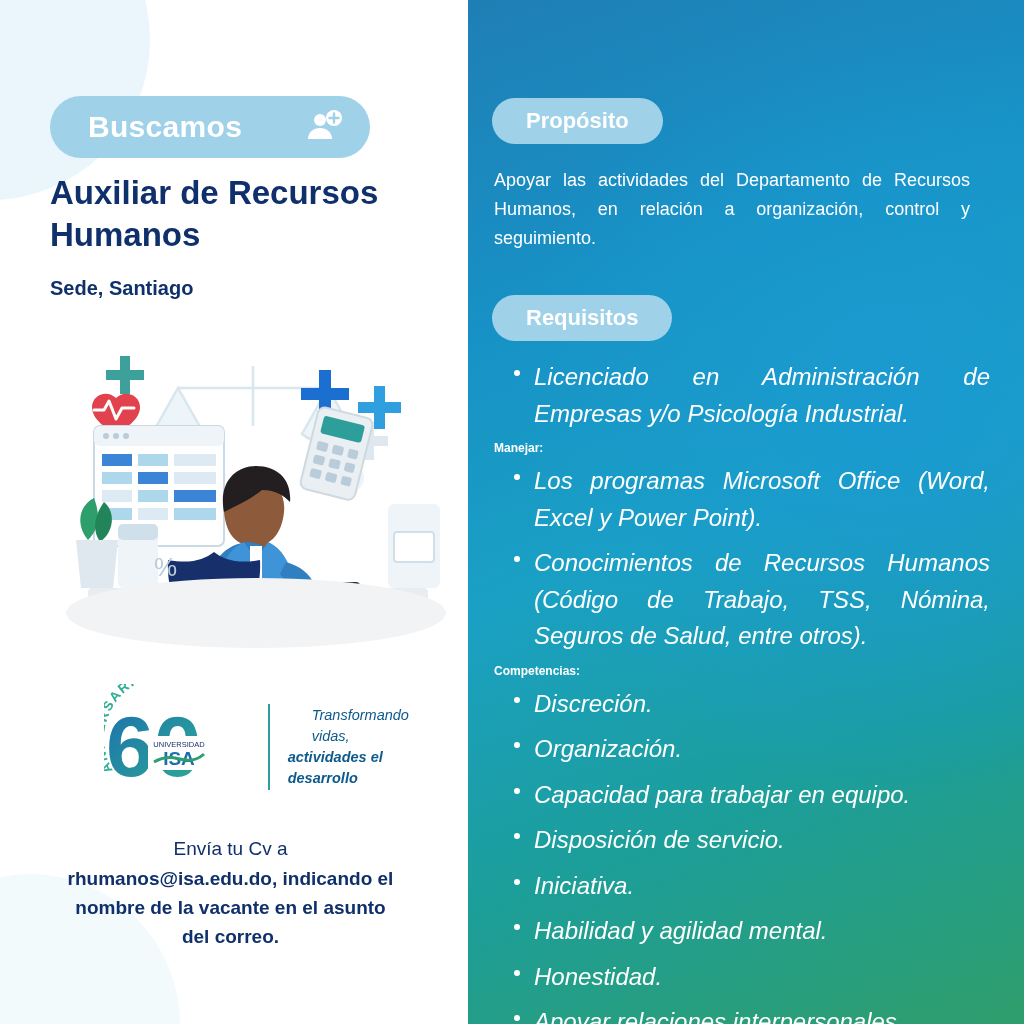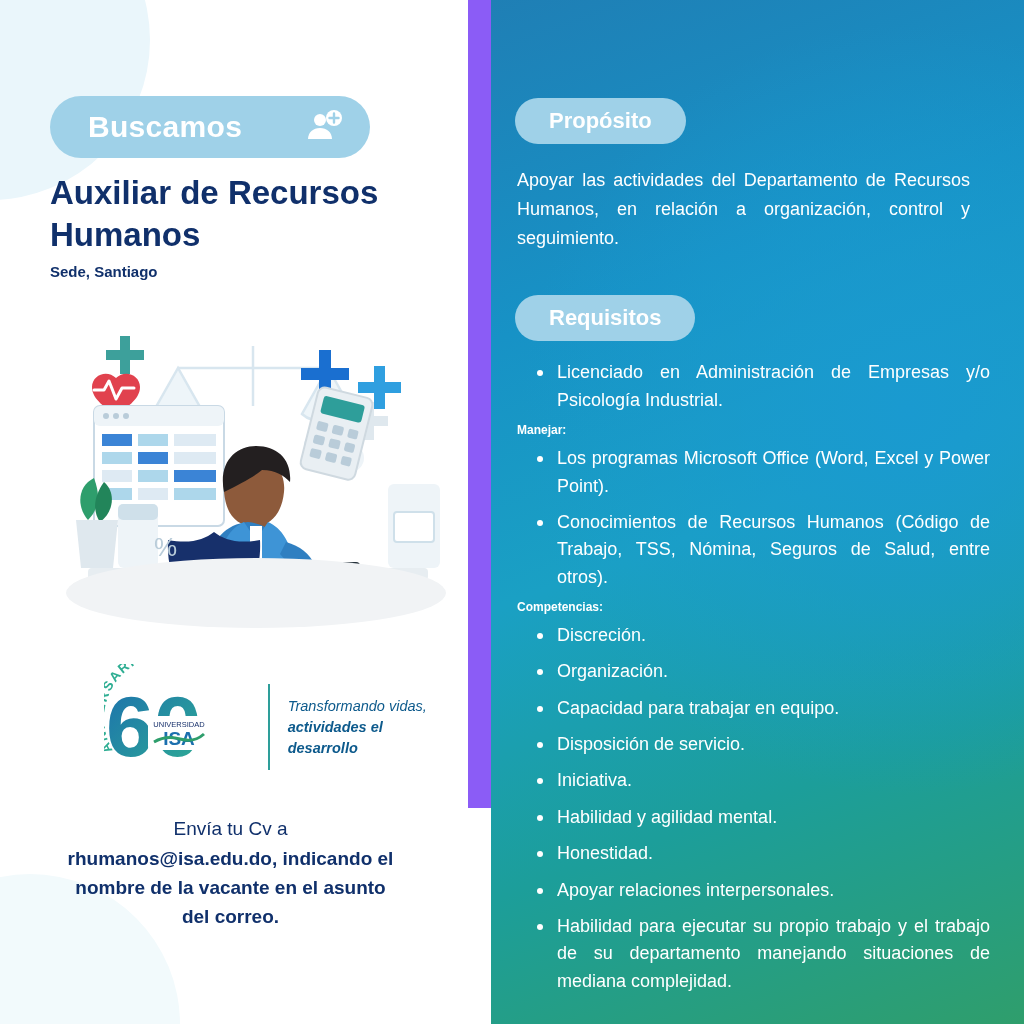--- a/index.html
+++ b/index.html
@@ -11,22 +11,21 @@
     height: 1024px;
     font-family: "Liberation Sans", sans-serif;
     background: #ffffff;
     overflow: hidden;
   }
   .poster {
     position: relative;
     width: 1024px;
     height: 808px;
     display: flex;
-    background: #8b5cf6;
-    gap: 23px;
+    background: #a21caf;
   }
 
   
   .left {
     position: relative;
     width: 468px;
     height: 1024px;
     background: #ffffff;
     flex: 0 0 468px;
     overflow: hidden;
@@ -76,23 +75,23 @@
 
   .job-title {
     margin-top: 14px;
     color: #10306b;
     font-size: 33px;
     font-weight: bold;
     line-height: 1.26;
     max-width: 400px;
   }
   .job-location {
-    margin-top: 8px;
+    margin-top: 22px;
     color: #10306b;
-    font-size: 15px;
+    font-size: 20px;
     font-weight: bold;
   }
 
   
   .illustration {
     position: relative;
     margin: 26px 0 0 8px;
     width: 400px;
     height: 340px;
   }
@@ -124,21 +123,21 @@
     background: #2e9e9a;
     margin: 0 18px 0 4px;
   }
   .tagline {
     color: #0d5a8c;
     font-size: 14.5px;
     font-style: italic;
     line-height: 1.45;
     font-weight: bold;
   }
-  .tagline .t1 { font-weight: normal; }
+  .tagline .t1 { font-weight: normal; margin-left: 24px; }
 
   .cv-text {
     margin: 22px 34px 0 17px;
     text-align: center;
     color: #10306b;
     font-size: 19px;
     line-height: 1.55;
   }
   .cv-text b { font-weight: bold; }
 
@@ -174,25 +173,26 @@
   .sec-requisitos { margin-top: 42px; }
 
   ul.req {
     list-style: none;
     margin: 18px 0 0 0;
     padding: 0;
   }
   ul.req li.bullet {
     position: relative;
     color: #ffffff;
-    font-size: 18px;
+    font-size: 24px;
     line-height: 1.52;
     text-align: justify;
     padding-left: 32px;
     margin: 0 0 9px 10px;
+    font-style: italic;
   }
   ul.req li.bullet::before {
     content: "";
     position: absolute;
     left: 12px;
     top: 11px;
     width: 6px;
     height: 6px;
     border-radius: 50%;
     background: #ffffff;

